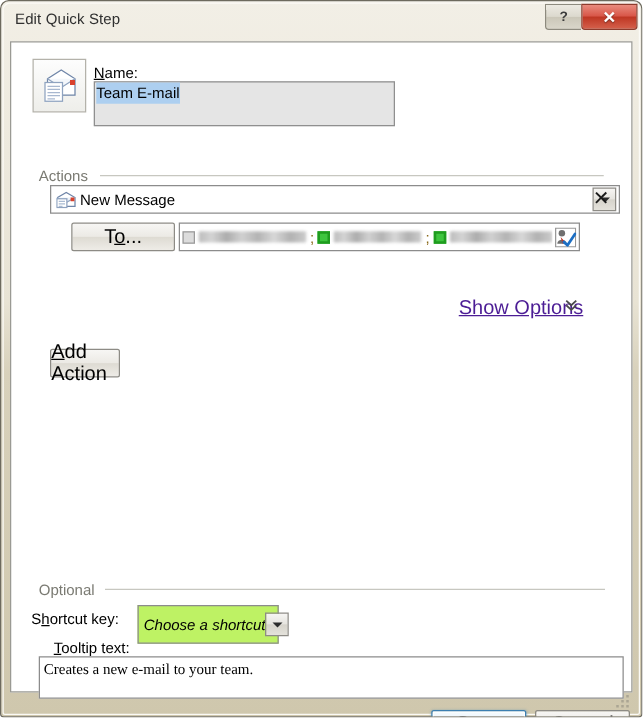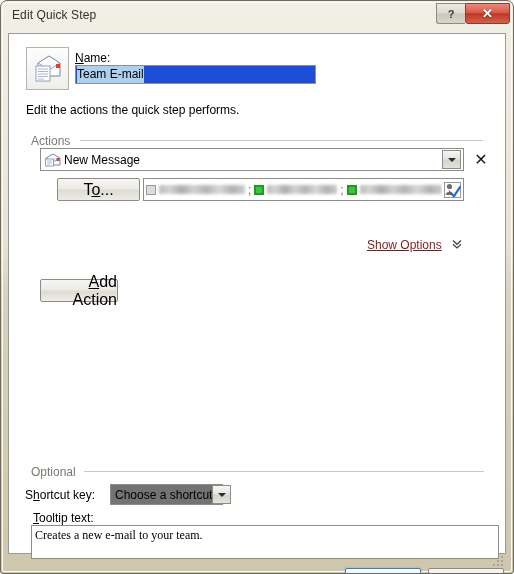--- a/index.html
+++ b/index.html
@@ -115,24 +115,24 @@
     left: 66px;
     top: 17px;
     font-size: 12px;
     color: #000;
   }
   .name-input {
     position: absolute;
     left: 66px;
     top: 31px;
     width: 241px;
-    height: 19px;
+    height: 36px;
     box-sizing: border-box;
     border: 1px solid #8f8f8f;
-    background: #1d4ed8;
+    background: #e5e5e5;
     font-family: "Liberation Sans", sans-serif;
     font-size: 12px;
     color: #000;
     padding: 0 1px;
     line-height: 17px;
     outline: none;
   }
   .name-input-text {
     background: #adcff0;
     padding: 1px 0 2px 0;
@@ -155,21 +155,21 @@
     position: absolute;
     height: 1px;
     background: #c7c7c0;
   }
 
   
   .action-combo {
     position: absolute;
     left: 31px;
     top: 114px;
-    width: 424px;
+    width: 456px;
     height: 23px;
     box-sizing: border-box;
     border: 1px solid #8c8c8c;
     background: #ffffff;
     display: flex;
     align-items: center;
   }
   .action-combo-icon {
     margin-left: 4px;
     width: 16px;
@@ -296,73 +296,73 @@
     background: #ffffff;
     display: flex;
     align-items: center;
     justify-content: center;
   }
 
   .show-options {
     position: absolute;
     left: 358px;
     top: 204px;
-    font-size: 12px;
-    color: #7f1d1d;
+    font-size: 16px;
+    color: #4c1d95;
     text-decoration: underline;
     cursor: pointer;
   }
   .show-options-chevron {
     position: absolute;
     left: 441px;
     top: 203px;
     width: 14px;
     height: 14px;
     color: #555;
     cursor: pointer;
   }
 
   .btn-add-action {
     position: absolute;
     left: 31px;
     top: 245px;
-    width: 78px;
+    width: 56px;
     height: 23px;
-    text-align: right;
   }
 
   
   .label-shortcut {
     position: absolute;
     left: 16px;
     top: 454px;
     font-size: 12px;
   }
   .shortcut-combo {
     position: absolute;
     left: 101px;
     top: 450px;
     width: 113px;
-    height: 21px;
+    height: 31px;
     box-sizing: border-box;
     border: 1px solid #8c8c8c;
-    background: #737373;
+    background: #bef264;
     display: flex;
     align-items: center;
     cursor: pointer;
+    font-style: italic;
   }
   .shortcut-text {
     margin-left: 4px;
     font-size: 12px;
     flex: 1 1 auto;
     white-space: nowrap;
   }
   .label-tooltip {
     position: absolute;
-    left: 24px;
+    left: 34px;
     top: 477px;
     font-size: 12px;
   }
   .tooltip-box {
     position: absolute;
     left: 22px;
     top: 491px;
     width: 468px;
     height: 34px;
     box-sizing: border-box;
@@ -439,21 +439,20 @@
           <line x1="5" y1="20" x2="15" y2="20"></line>
           <line x1="5" y1="22.5" x2="15" y2="22.5"></line>
           <line x1="5" y1="25" x2="11" y2="25"></line>
         </g>
       </svg>
     </div>
 
     <div class="label-name"><u class="acc">N</u><span>ame:</span></div>
     <div class="name-input"><span class="name-input-text">Team E-mail</span></div>
 
-    <div class="subtitle">Edit the actions the quick step performs.</div>
 
     <div class="group-label" style="left:22px; top:100px;">Actions</div>
     <div class="group-rule" style="left:71px; top:106px; width:403px;"></div>
 
     <div class="action-combo">
       <svg class="action-combo-icon" viewBox="0 0 16 14">
         <path d="M1 5 L8 1 L15 5 L15 12 L1 12 Z" fill="#ffffff" stroke="#6f85a8" stroke-width="1"></path>
         <path d="M1 5 L8 9 L15 5" fill="#eef3f9" stroke="#8fa3c0" stroke-width="1"></path>
         <rect x="11.5" y="5" width="3" height="3" fill="#d9412c"></rect>
         <rect x="0.5" y="6" width="8" height="7" fill="#ffffff" stroke="#8fa3c0" stroke-width="1"></rect>

